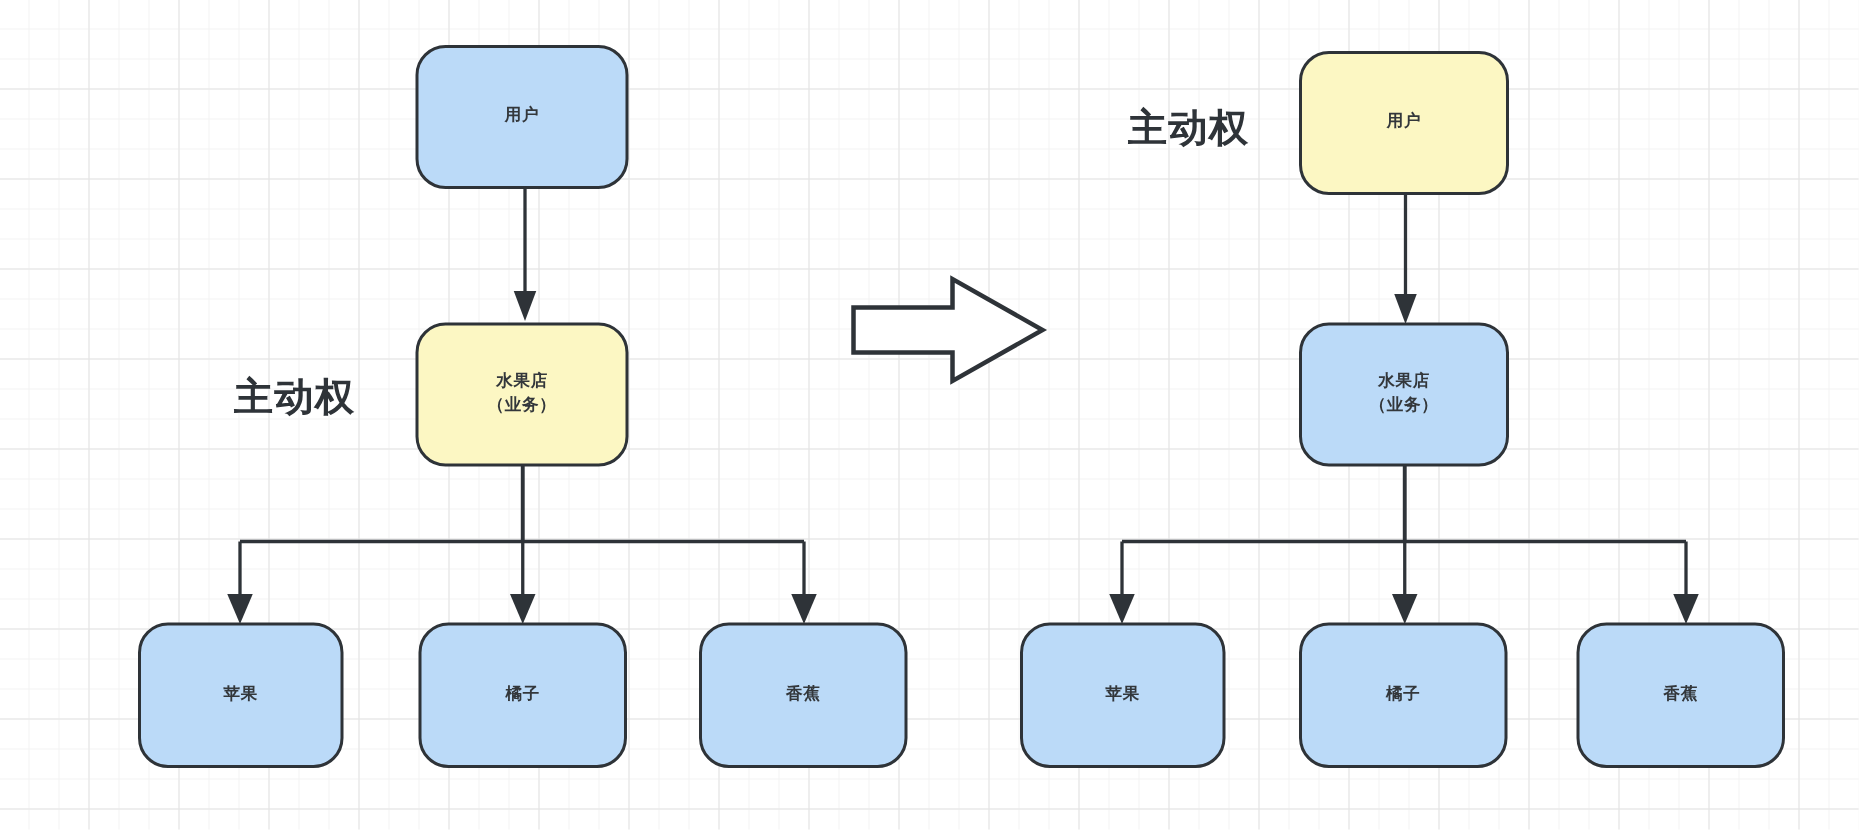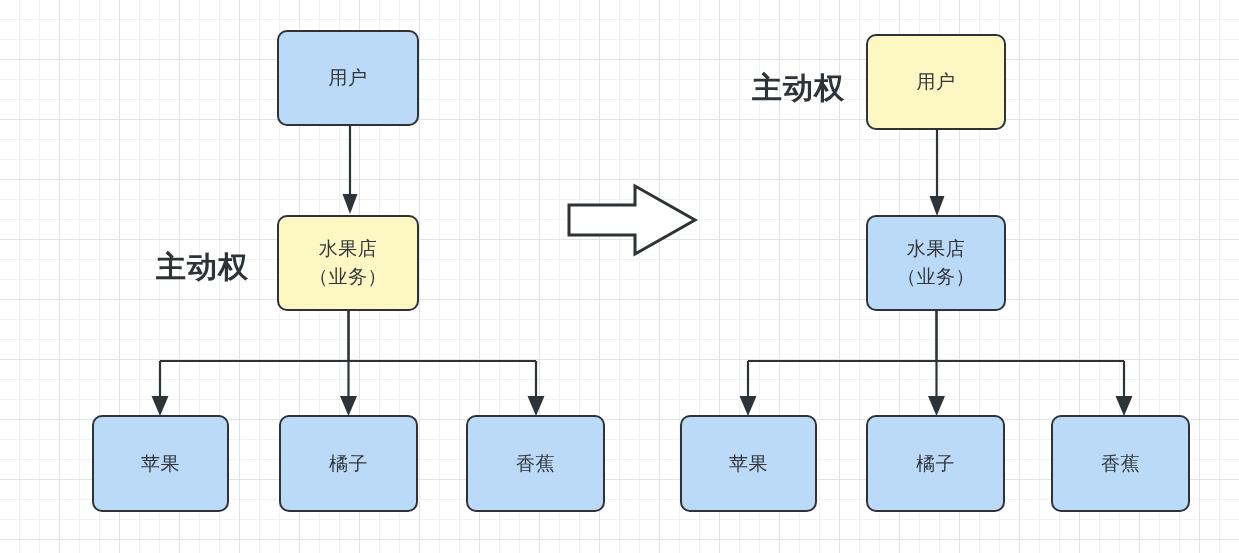--- a/index.html
+++ b/index.html
@@ -23,37 +23,38 @@
       linear-gradient(to bottom, #e3e3e3 1px, transparent 1px),
       linear-gradient(to right, #f2f2f2 1px, transparent 1px),
       linear-gradient(to bottom, #f2f2f2 1px, transparent 1px);
     background-size: 60px 60px, 60px 60px, 20px 20px, 20px 20px;
     background-position: -1px -1px, -1px -1px, -1px -1px, -1px -1px;
   }
   .node {
     position: absolute;
     box-sizing: border-box;
     border: 2.5px solid #2e3338;
-    border-radius: 10px;
+    border-radius: 20px;
     display: flex;
     align-items: center;
     justify-content: center;
     text-align: center;
-    font-size: 19px;
+    font-size: 11px;
     line-height: 1.45;
     color: #33373b;
     letter-spacing: 0.5px;
     white-space: pre-line;
+    font-weight: bold;
   }
   .node.blue  { background-color: #bbdaf8; }
   .node.yellow{ background-color: #fcf7c3; }
 
   .side-label {
     position: absolute;
-    font-size: 30px;
+    font-size: 26px;
     font-weight: bold;
     color: #2e3338;
     letter-spacing: 1px;
     white-space: nowrap;
   }
   .conn {
     position: absolute;
     overflow: visible;
   }
   .big-arrow {

